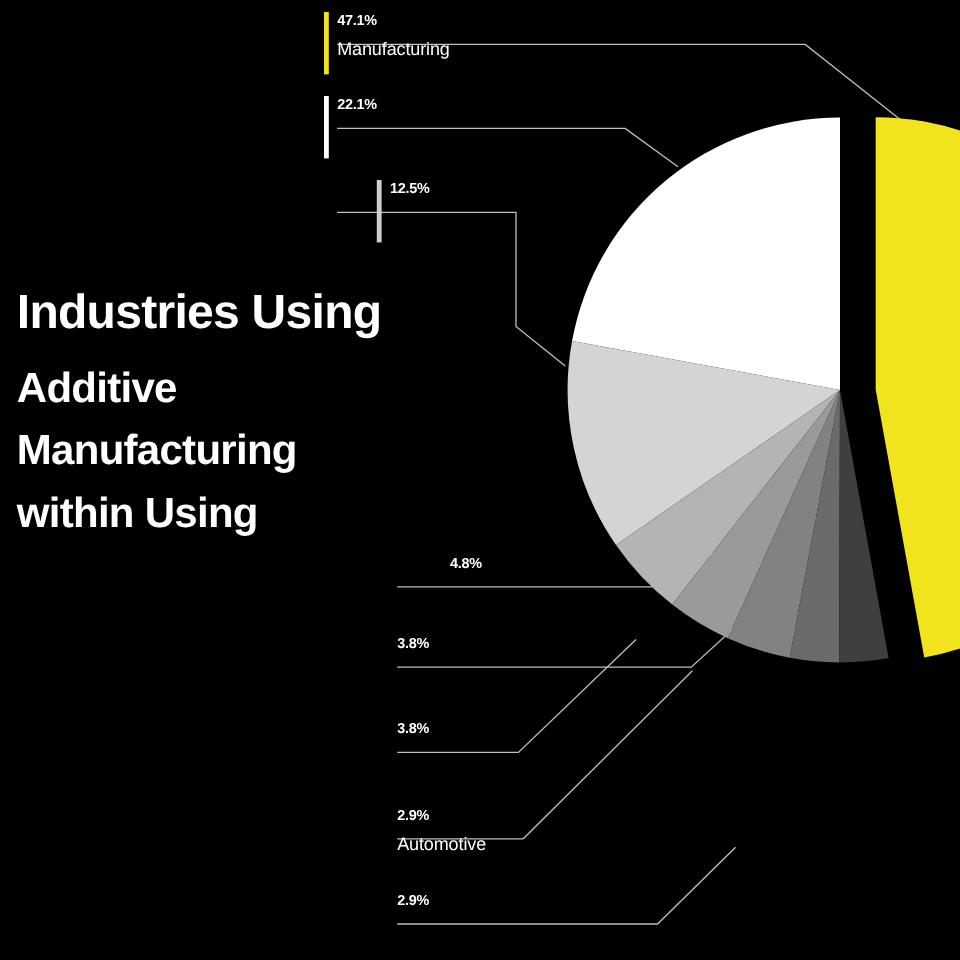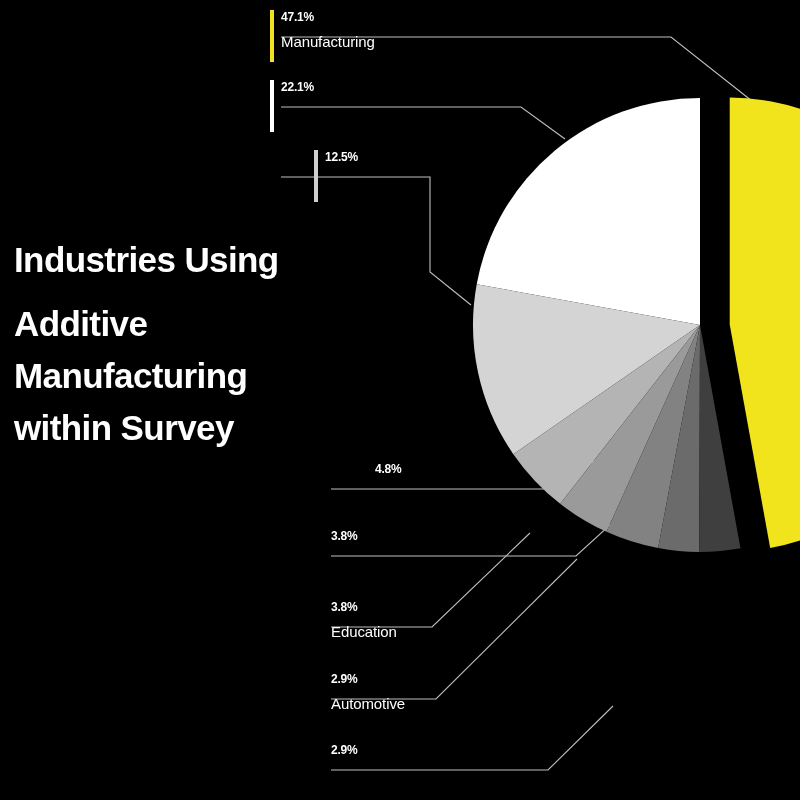--- a/index.html
+++ b/index.html
@@ -19,21 +19,21 @@
 
   
   #title-block {
     position: absolute;
     left: 14px;
     top: 238px;
     width: 340px;
   }
   #title-line-1 {
     color: #ffffff;
-    font-size: 35px;
+    font-size: 40px;
     font-weight: 700;
     letter-spacing: -0.6px;
     line-height: 44px;
     white-space: nowrap;
   }
   #title-line-2 {
     color: #ffffff;
     font-size: 35px;
     font-weight: 700;
     letter-spacing: -0.6px;
@@ -104,21 +104,21 @@
         <path d="M 700 325 L 606.4984166486134 531.8488673181067 A 227 227 0 0 0 658.1237648556069 548.1039688802767 Z" fill="#828282"></path>
         <path d="M 700 325 L 658.1237648556069 548.1039688802767 A 227 227 0 0 0 699.2861457888436 551.9988775570603 Z" fill="#6B6B6B"></path>
         <path d="M 700 325 L 699.2861457888436 551.9988775570603 A 227 227 0 0 0 740.4722093528603 548.3629339664445 Z" fill="#3F3F3F"></path>
       </g>
   </svg>
 
   <div id="title-block">
     <div id="title-line-1">Industries Using</div>
     <div id="title-line-2" style="white-space: pre-line;">Additive
 Manufacturing
-within Survey</div>
+within Using</div>
   </div>
 
   <div class="callout" style="left:281px; top:6px; width:240px;">
     <div class="swatch" style="left:-11px; top:4px; height:52px; background:#F2E41C;"></div>
     <div class="pct">47.1%</div>
     <div class="name">Manufacturing</div>
   </div>
 
   <div class="callout" style="left:281px; top:76px; width:240px;">
     <div class="swatch" style="left:-11px; top:4px; height:52px; background:#FFFFFF;"></div>
@@ -133,21 +133,20 @@
   <div class="callout" style="left:331px; top:458px; width:240px;margin-left:44px;">
     <div class="pct">4.8%</div>
   </div>
 
   <div class="callout" style="left:331px; top:525px; width:240px;">
     <div class="pct">3.8%</div>
   </div>
 
   <div class="callout" style="left:331px; top:596px; width:240px;">
     <div class="pct">3.8%</div>
-    <div class="name">Education</div>
   </div>
 
   <div class="callout" style="left:331px; top:668px; width:240px;">
     <div class="pct">2.9%</div>
     <div class="name">Automotive</div>
   </div>
 
   <div class="callout" style="left:331px; top:739px; width:240px;">
     <div class="pct">2.9%</div>
   </div>

